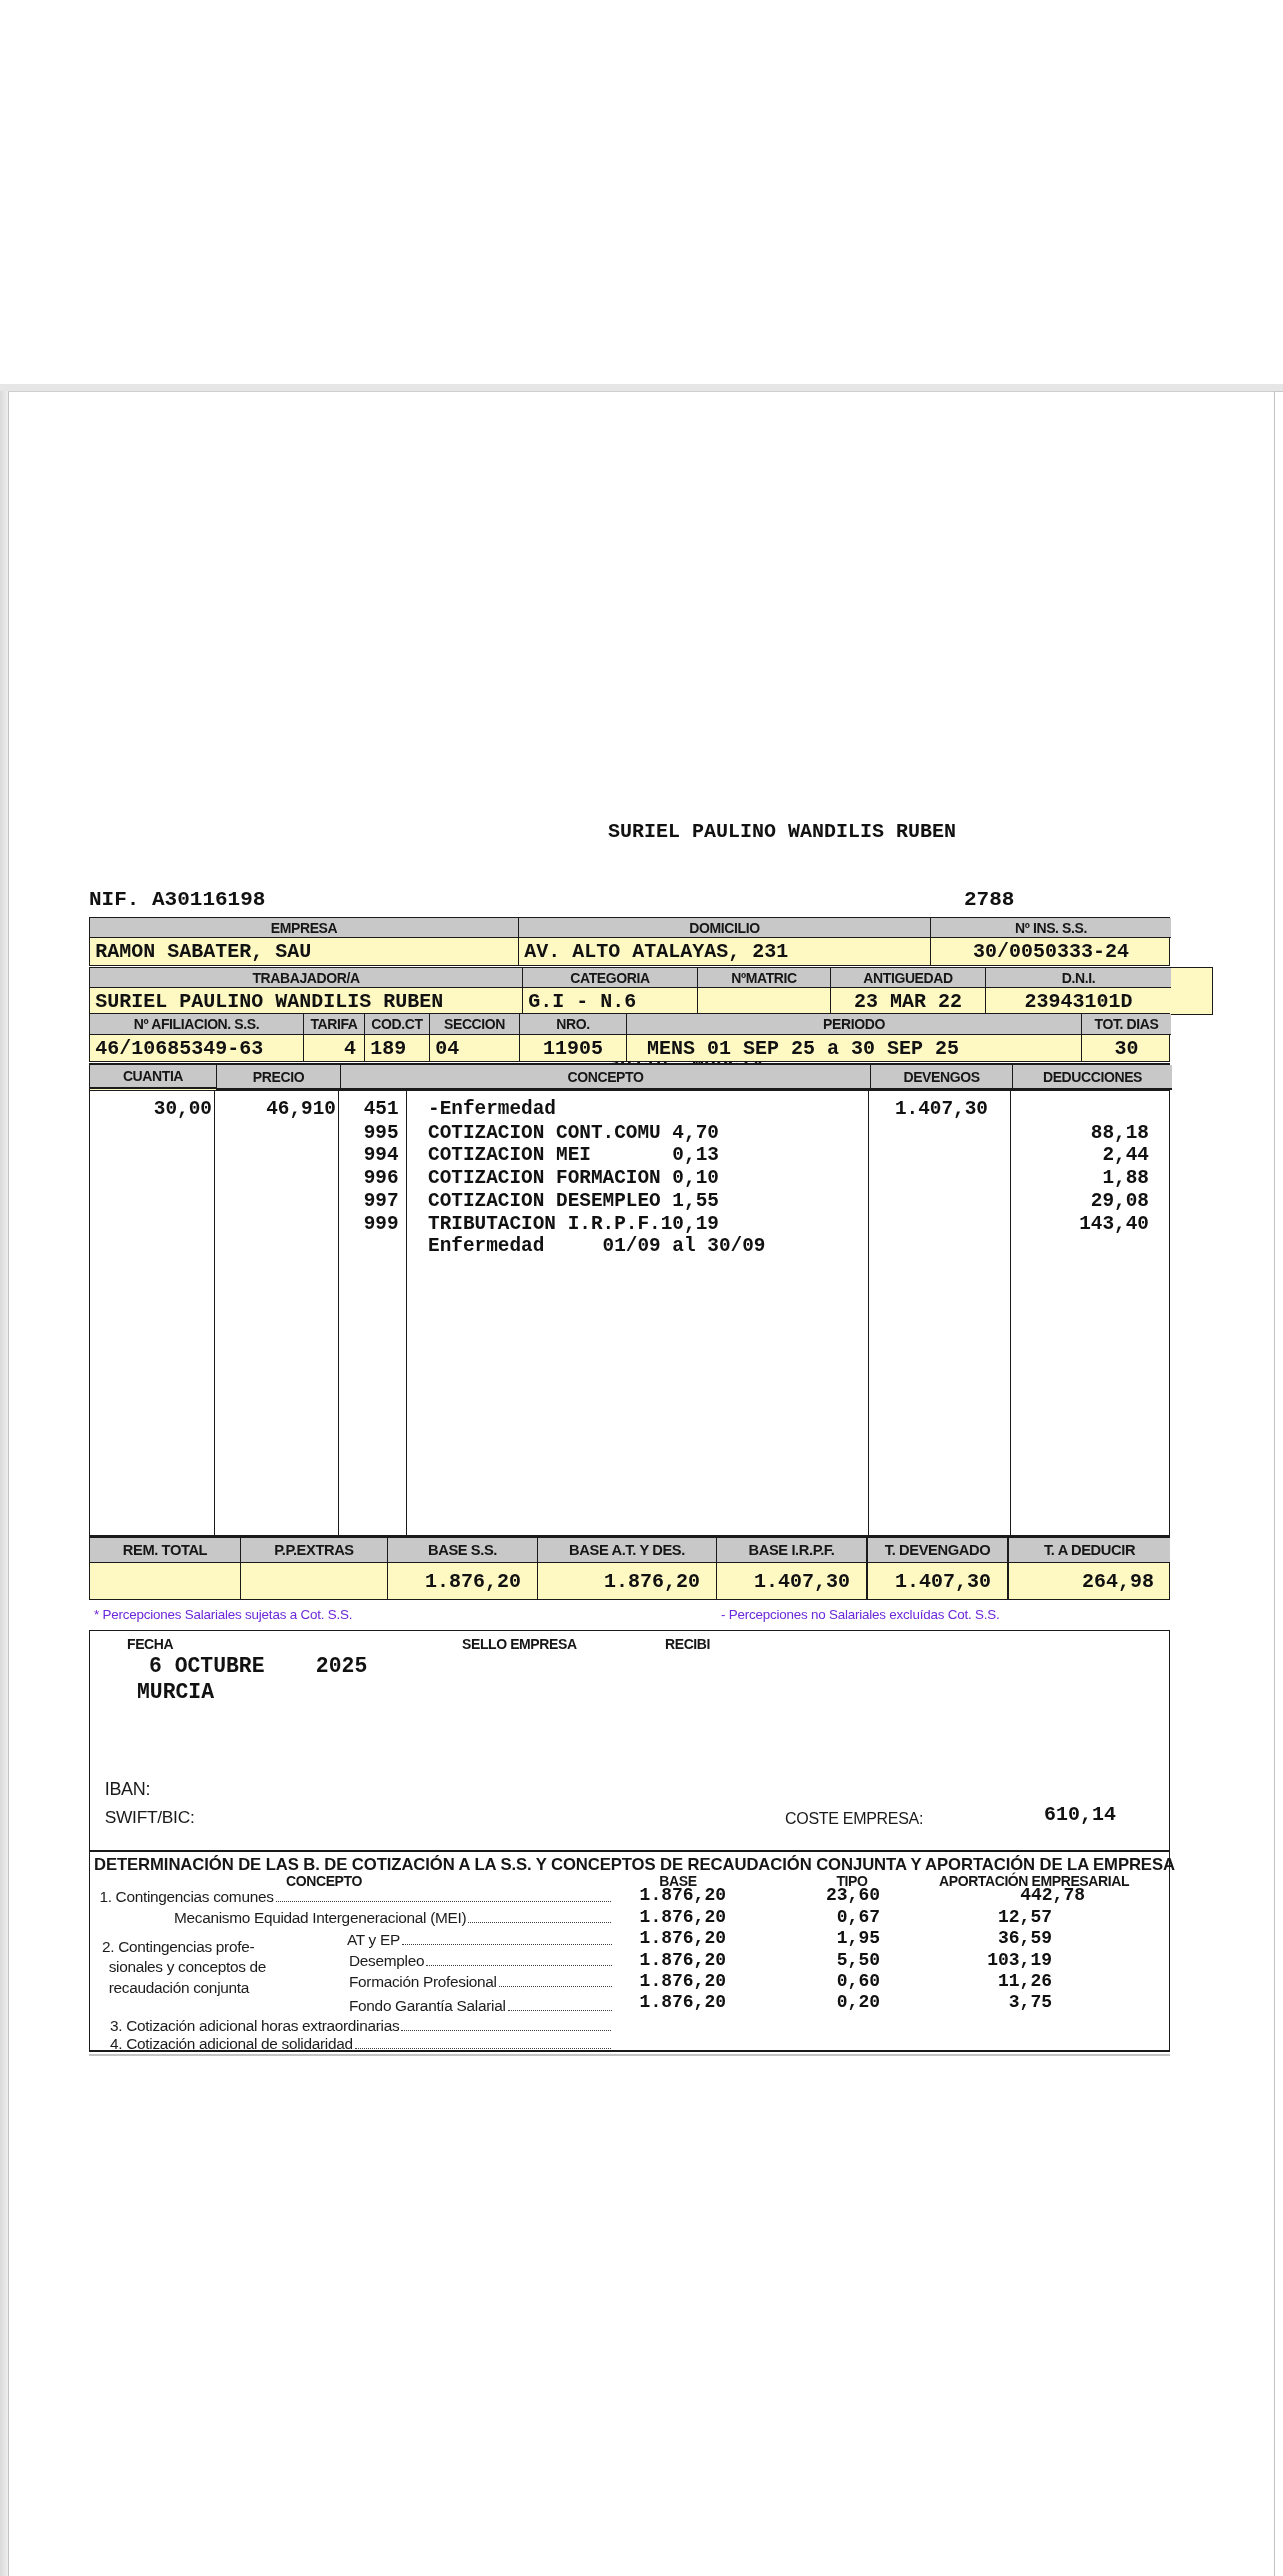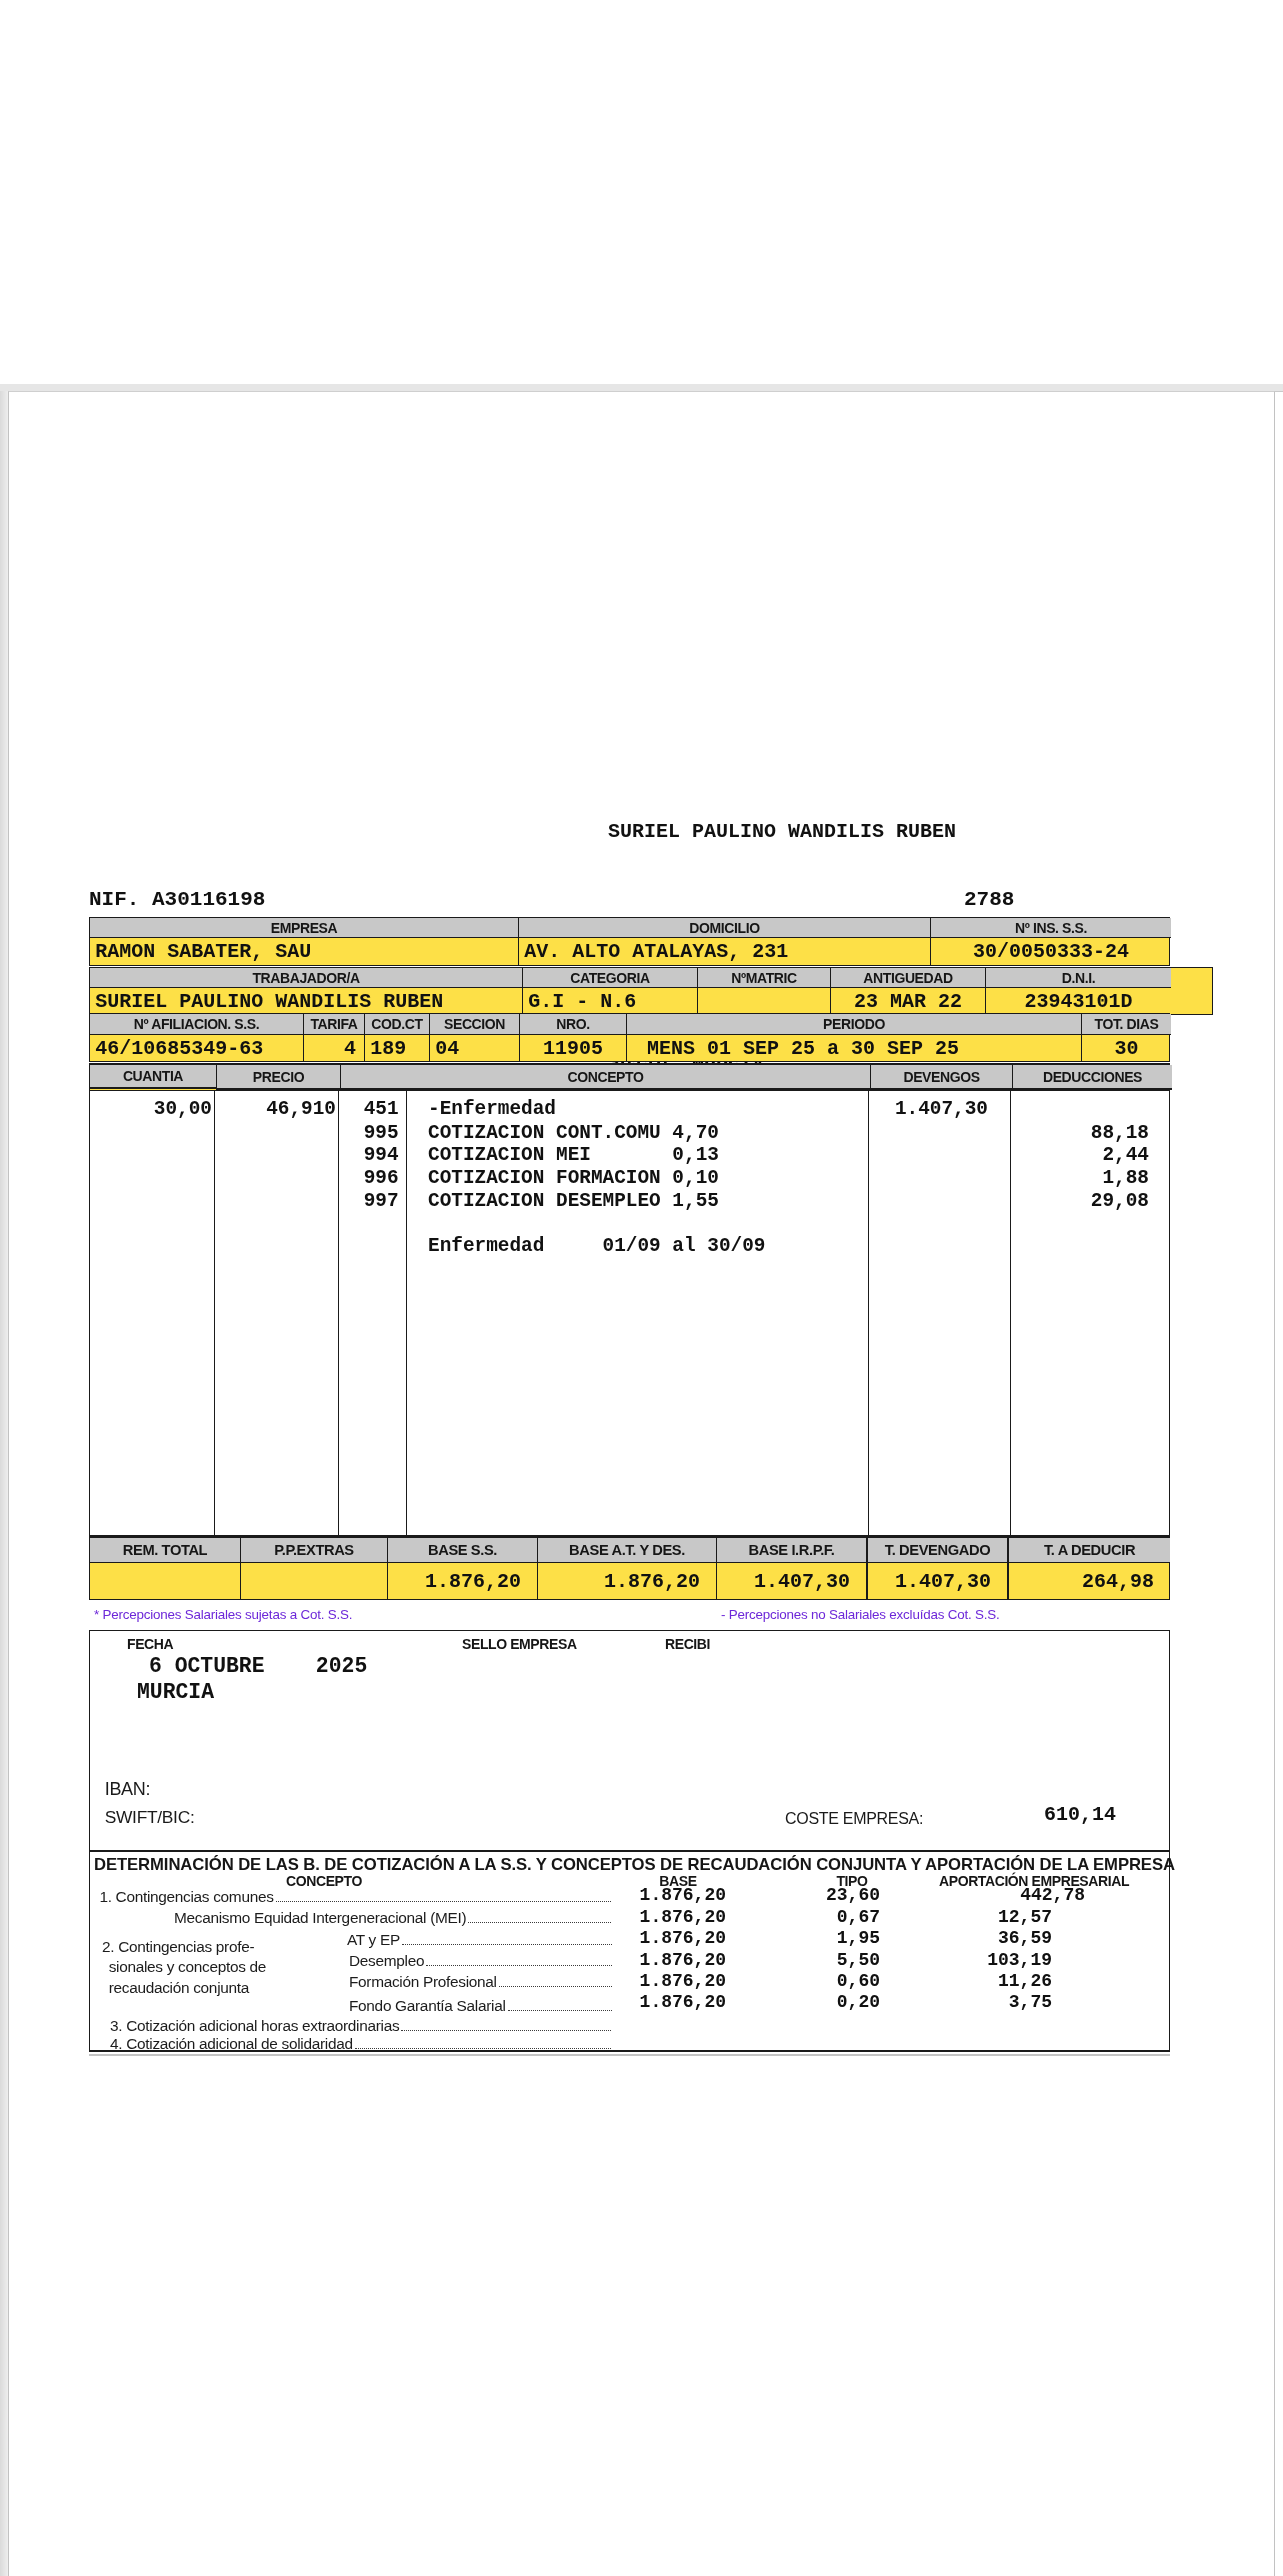--- a/index.html
+++ b/index.html
@@ -8,21 +8,21 @@
   
   .page-band{position:absolute;left:0;top:384px;width:1283px;height:6.7px;background:#e6e6e6;border-bottom:0.7px solid #c9c9c9;}
   .left-gutter{position:absolute;left:0;top:391px;width:8px;height:2185px;background:linear-gradient(to right,#dadada,#eeeeee);}
   .sheet{position:absolute;left:8px;top:391px;width:1265px;height:2185px;background:#ffffff;
          border-left:0.7px solid #c2c2c2;border-right:0.7px solid #c2c2c2;border-top:0.7px solid #cfcfcf;}
   
   .mono{font-family:"Liberation Mono","DejaVu Sans Mono",monospace;font-weight:700;color:#111;}
   .pre{white-space:pre;}
   .abs{position:absolute;}
   
-  .tbl{position:absolute;display:grid;border:1.3px solid #1a1a1a;box-sizing:border-box;background:#fde047;}
+  .tbl{position:absolute;display:grid;border:1.3px solid #1a1a1a;box-sizing:border-box;background:#fef9c3;}
   .tbl>div{box-sizing:border-box;border-left:1.3px solid #1a1a1a;overflow:hidden;}
   .tbl>div.fc{border-left:none;}
   .hcell{background:#c8c8c8;border-bottom:1.3px solid #1a1a1a;display:flex;align-items:center;justify-content:center;
          font-weight:700;font-size:14px;letter-spacing:-0.4px;color:#161616;}
   .vcell{display:flex;align-items:center;font-size:20px;}
   .vl{justify-content:flex-start;padding-left:5.3px;}
   .vc{justify-content:center;}
   .vr{justify-content:flex-end;padding-right:8px;}
   
   .main-head{top:1063px;left:89px;width:1081px;height:27px;grid-template-columns:126px 124px 530px 142px 160px;border-bottom:none;border-top:2px solid #1a1a1a;}
@@ -165,20 +165,28 @@
       <div class="c-ded">1,88</div>
     </div>
     <div class="crow mono" style="top:99px;">
       <div class="c-cuantia"></div>
       <div class="c-precio"></div>
       <div class="c-code">997</div>
       <div class="c-text pre">COTIZACION DESEMPLEO 1,55</div>
       <div class="c-dev"></div>
       <div class="c-ded">29,08</div>
     </div>
+    <div class="crow mono" style="top:122px;">
+      <div class="c-cuantia"></div>
+      <div class="c-precio"></div>
+      <div class="c-code">999</div>
+      <div class="c-text pre">TRIBUTACION I.R.P.F.10,19</div>
+      <div class="c-dev"></div>
+      <div class="c-ded">143,40</div>
+    </div>
     <div class="crow mono" style="top:144px;">
       <div class="c-cuantia"></div>
       <div class="c-precio"></div>
       <div class="c-code"></div>
       <div class="c-text pre">Enfermedad     01/09 al 30/09</div>
       <div class="c-dev"></div>
       <div class="c-ded"></div>
     </div>
   </div>
 

